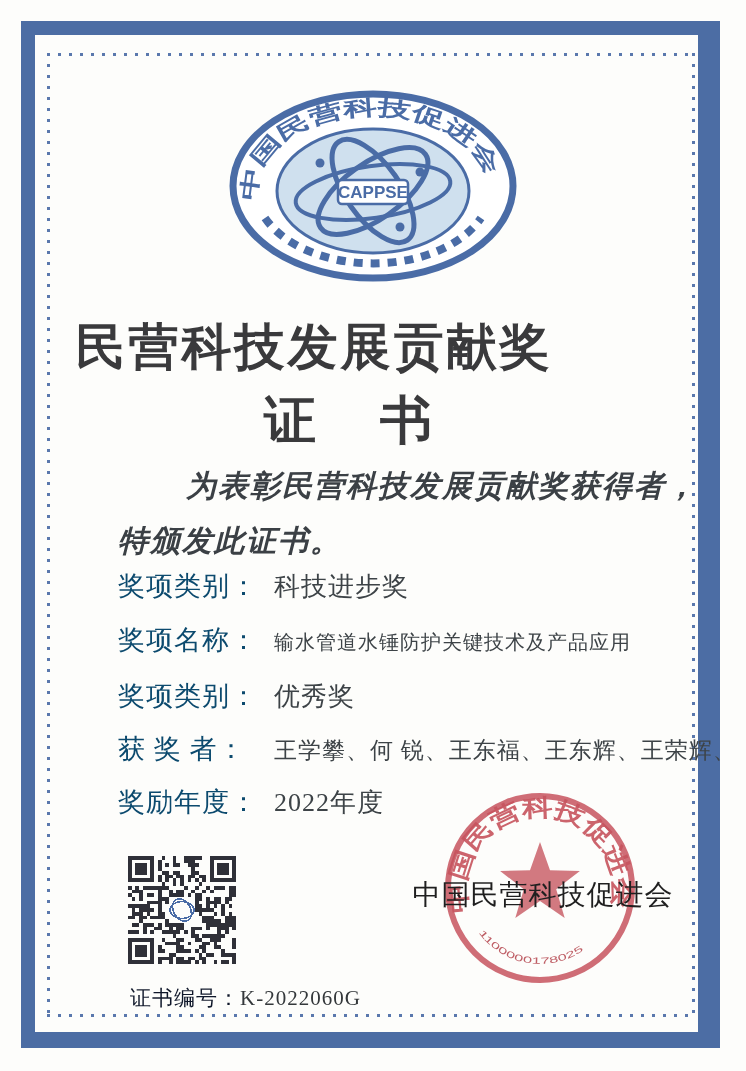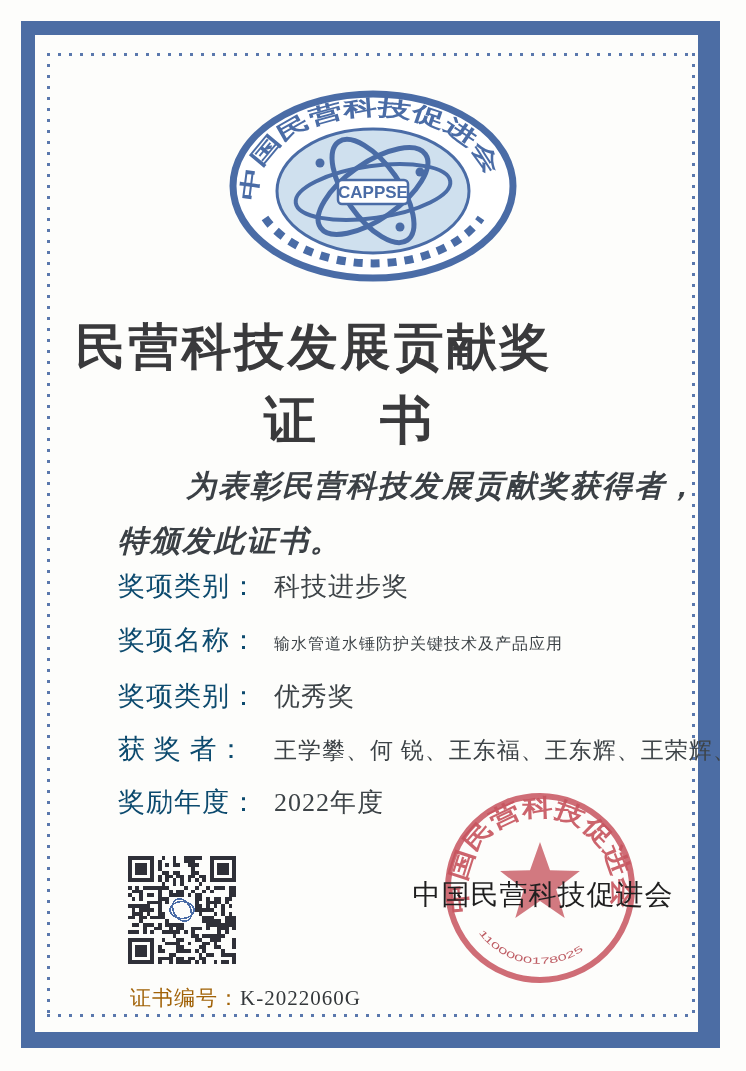--- a/index.html
+++ b/index.html
@@ -47,38 +47,38 @@
   .intro-2{left:118px;top:521px;}
 
   .field-row{position:absolute;left:118px;white-space:nowrap;}
   .field-label{
     display:inline-block;width:152px;
     font-weight:normal;font-size:27px;color:#0c4a6e;letter-spacing:1px;
   }
   .field-value{font-size:26px;color:#3d4347;letter-spacing:1px;font-family:Liberation Serif, serif;}
   .row-1{top:568px;}
   .row-2{top:622px;}
-  .row-2 .field-value{font-size:16px;}
+  .row-2 .field-value{font-size:20px;}
   .row-3{top:678px;}
   .row-4{top:731px;}
   .row-4 .field-value{font-size:23px;}
   .row-5{top:784px;}
 
   .qr{position:absolute;left:128px;top:856px;width:108px;height:108px;shape-rendering:crispEdges;}
 
   .seal{position:absolute;left:440px;top:788px;width:200px;height:200px;opacity:.9;mix-blend-mode:multiply;}
 
   .issuer-block{
     position:absolute;left:398px;top:876px;width:290px;text-align:center;z-index:5;
     color:#1f1f1f;
   }
   .issuer-line{font-size:28px;letter-spacing:1px;line-height:38px;}
 
   .certno-row{position:absolute;left:130px;top:984px;white-space:nowrap;}
-  .certno-label{font-size:21px;color:#a16207;letter-spacing:1px;}
+  .certno-label{font-size:21px;color:#0f172a;letter-spacing:1px;}
   .certno-value{font-size:21px;color:#34383b;letter-spacing:1px;font-family:"Liberation Serif",serif;}
 </style>
 </head>
 <body>
 
 <div class="page">
 
   <div class="blue-frame"></div>
   <div class="dot dot-h dot-top"></div>
   <div class="dot dot-h dot-bottom"></div>

